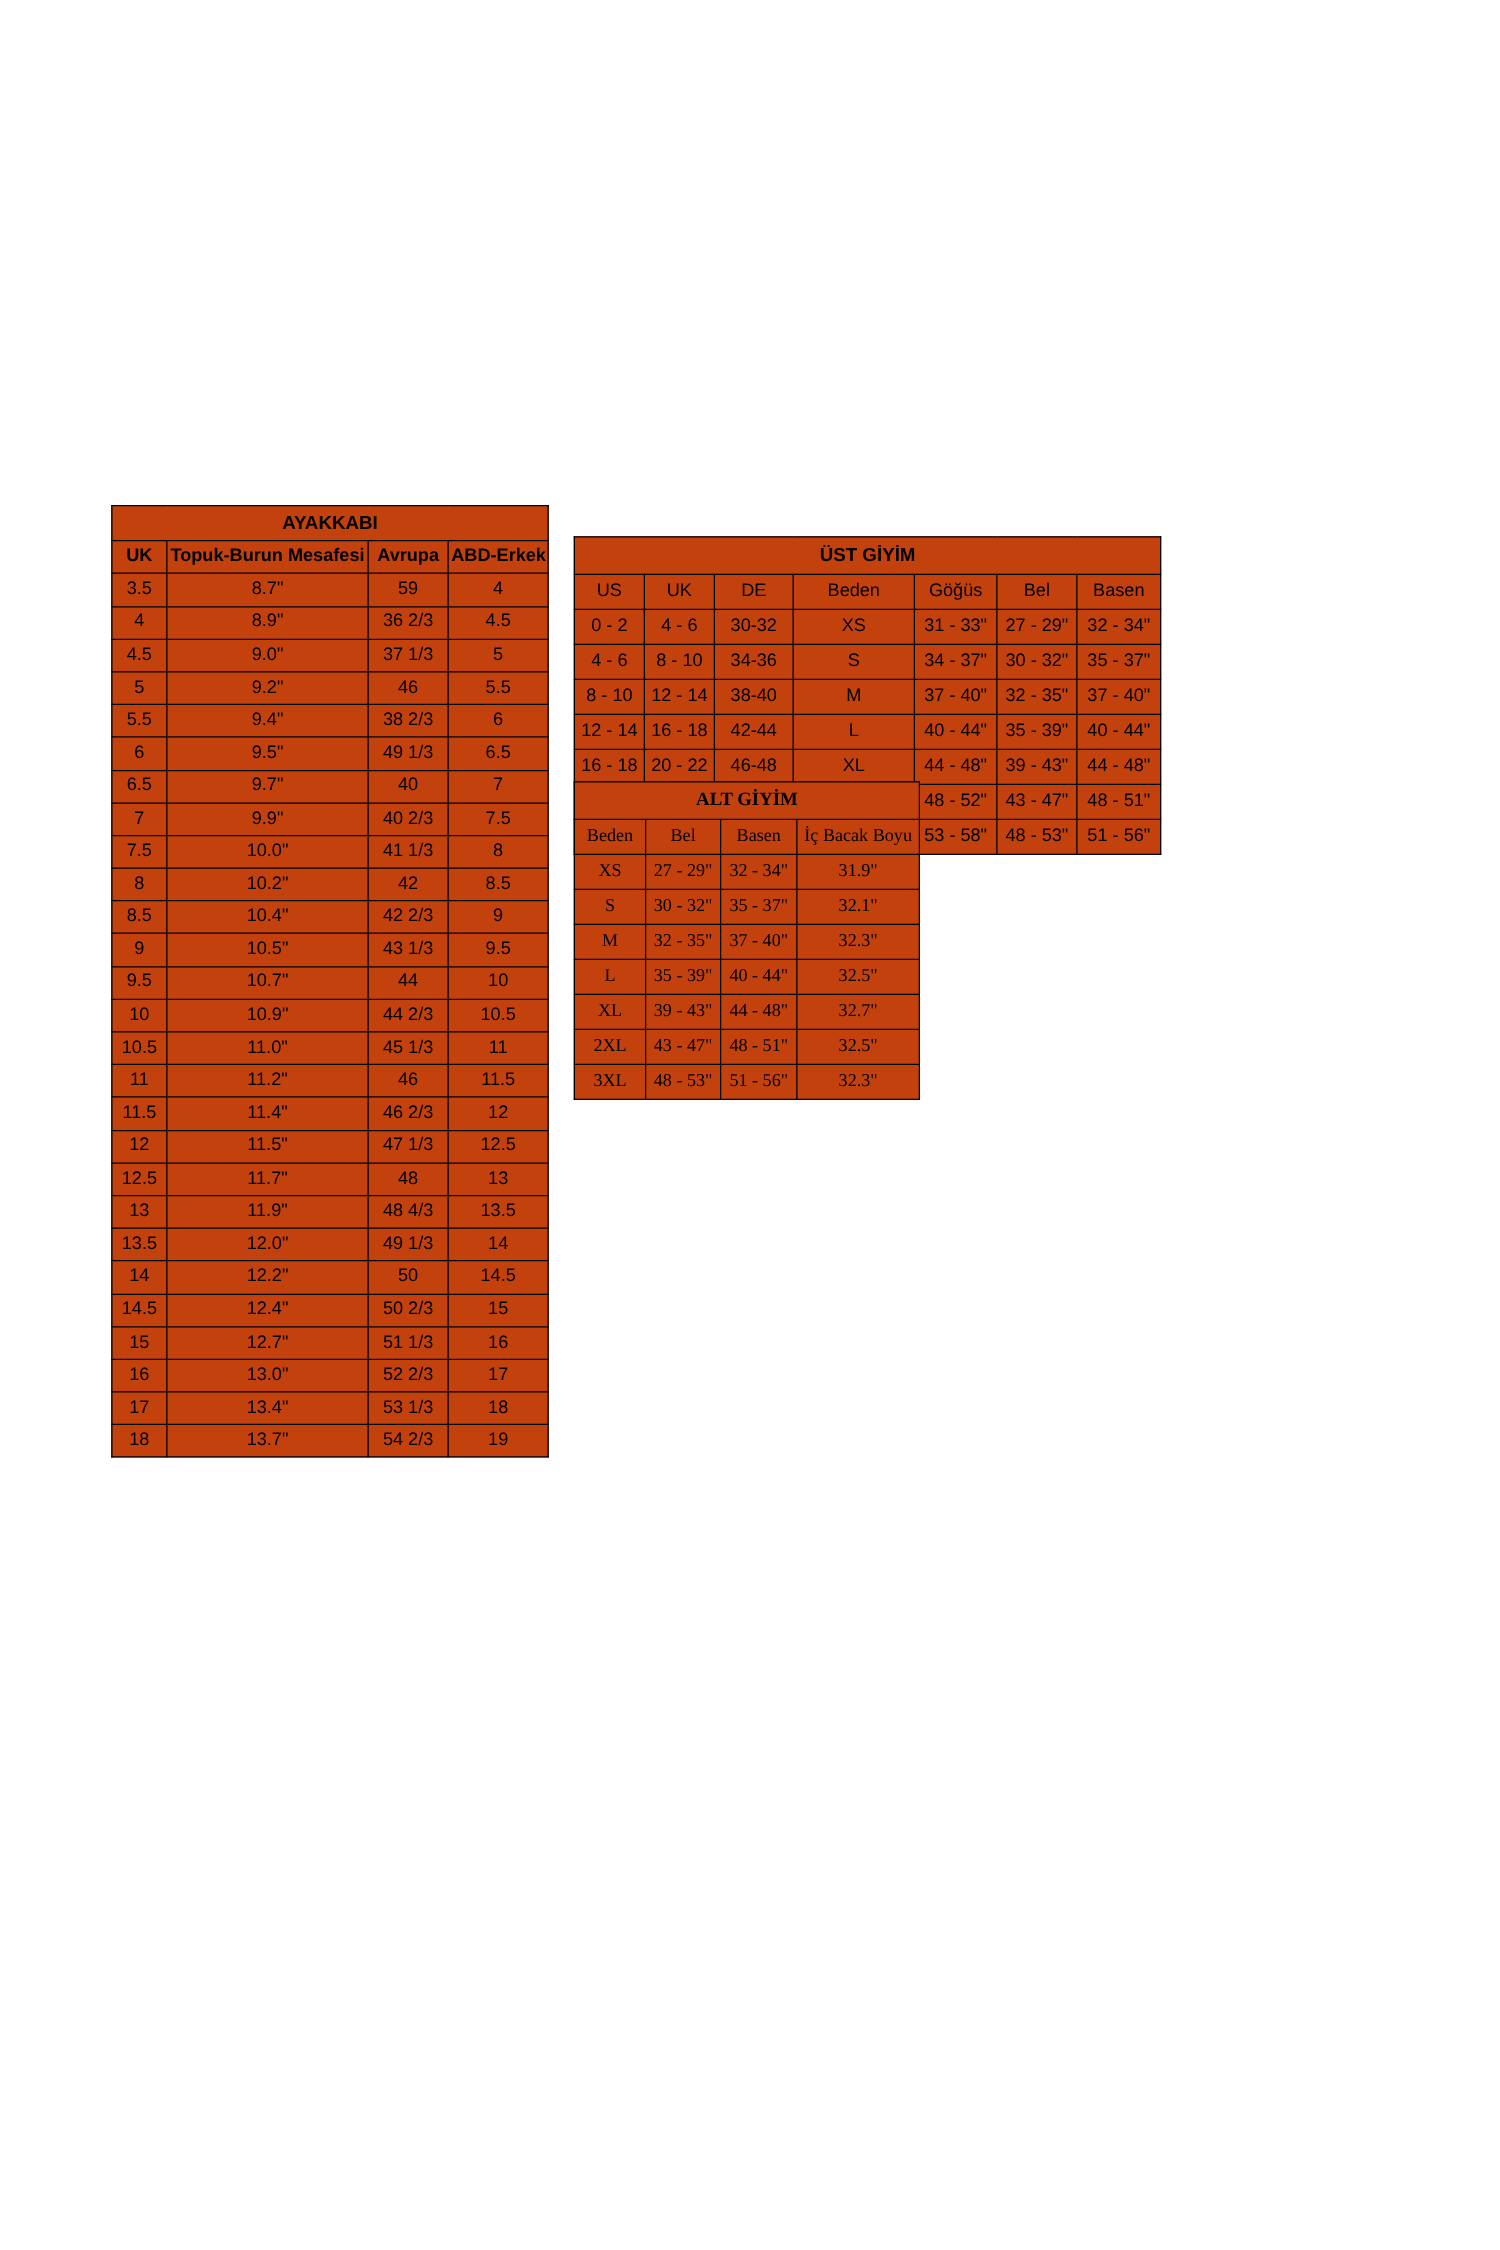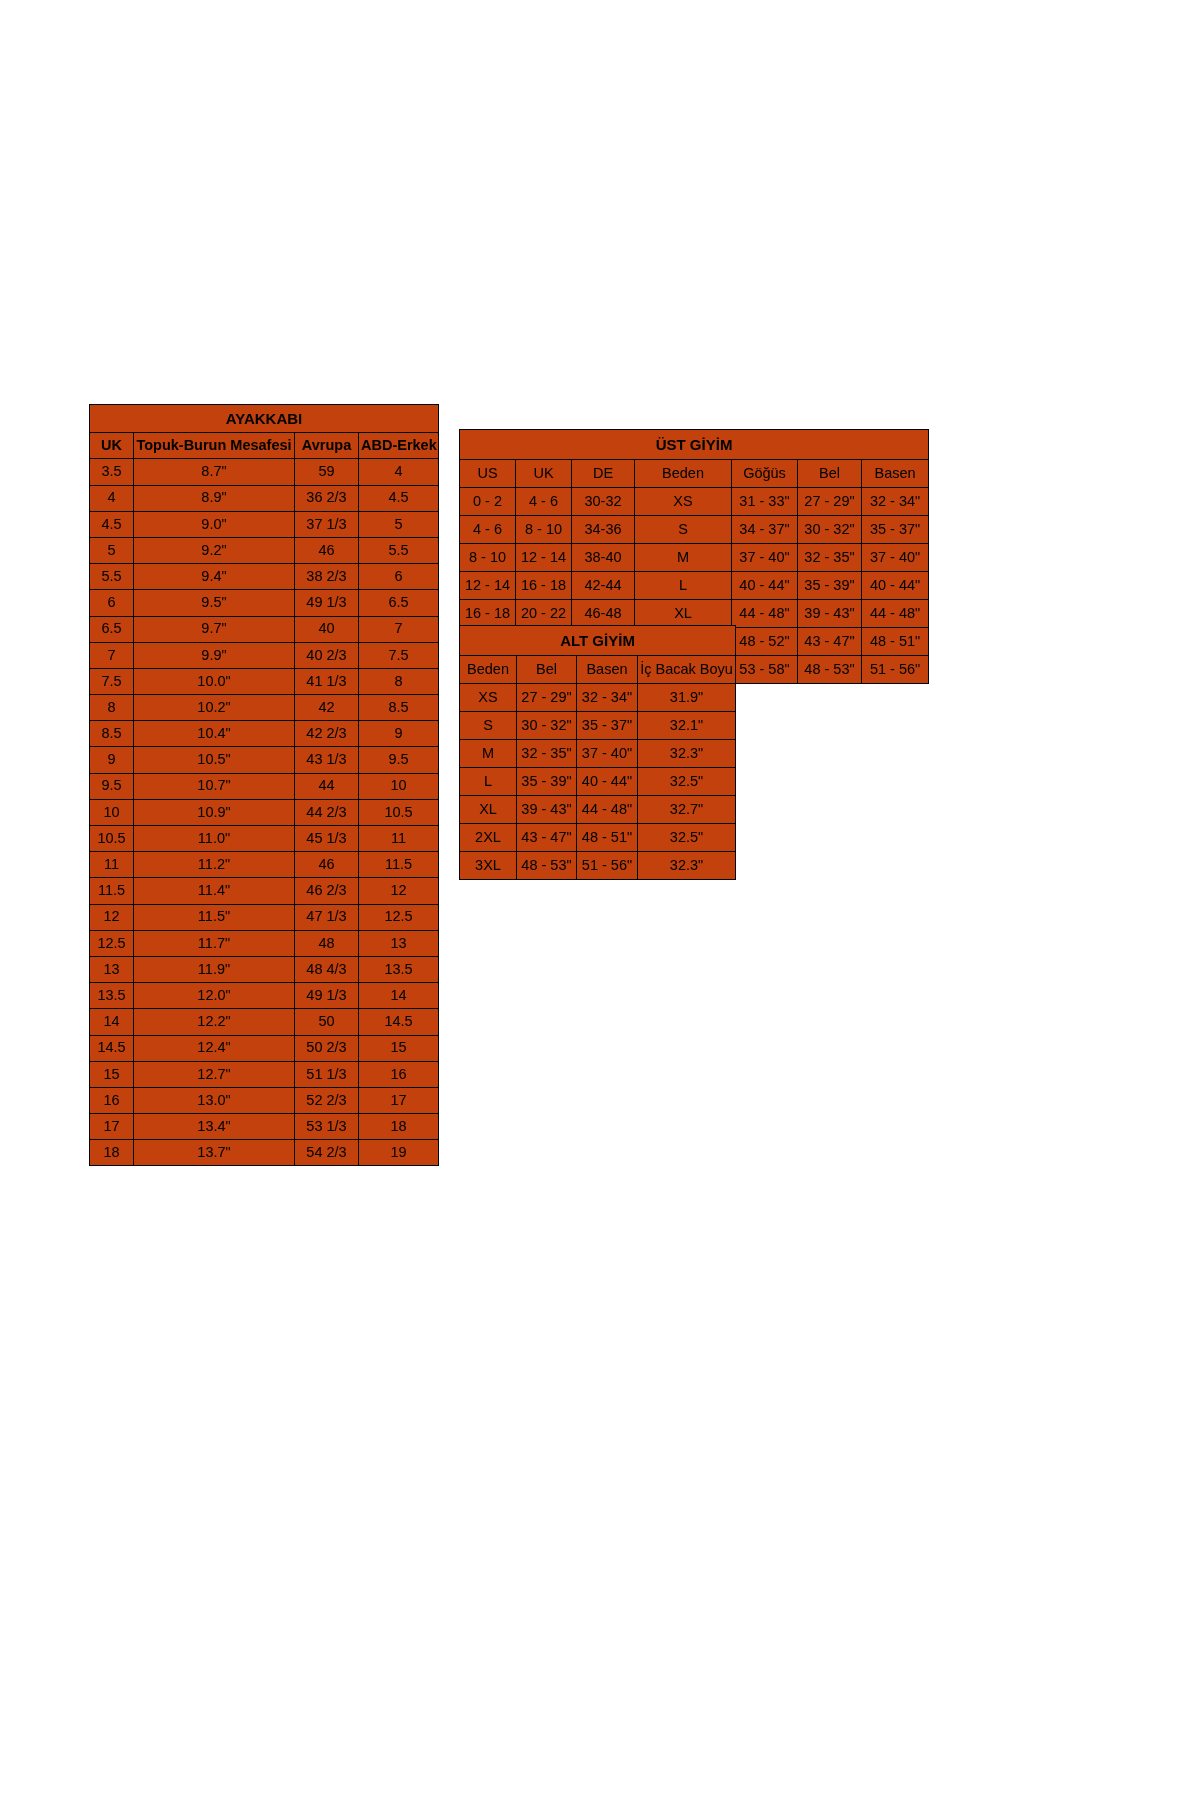--- a/index.html
+++ b/index.html
@@ -86,20 +86,21 @@
   #upper-table td { height: 20px; }
 
   
   #lower-table-wrap {
     position: absolute;
     left: 459px;
     top: 625px;
   }
   #lower-table {
     width: 276px;
+    font-family: Liberation Serif, serif;
   }
   #lower-table col.l0 { width: 57px; }
   #lower-table col.l1 { width: 60px; }
   #lower-table col.l2 { width: 61px; }
   #lower-table col.l3 { width: 98px; }
   #lower-table td { height: 20px; }
 </style>
 </head>
 <body>
 

